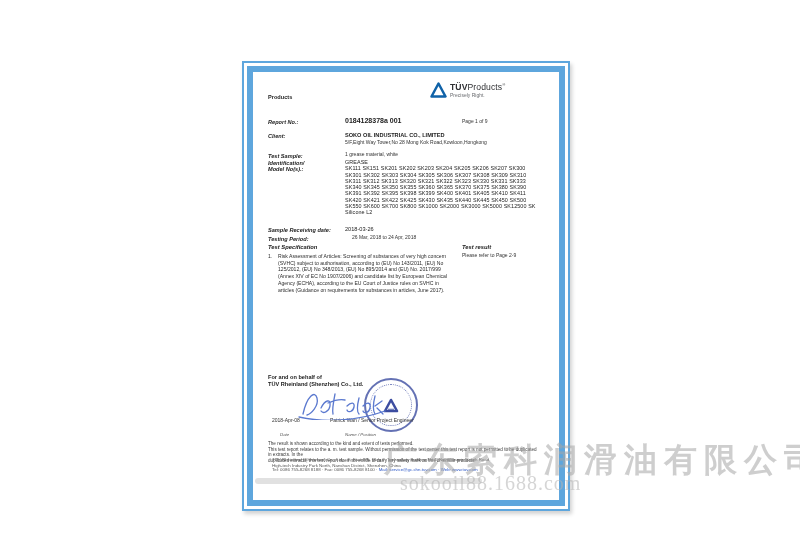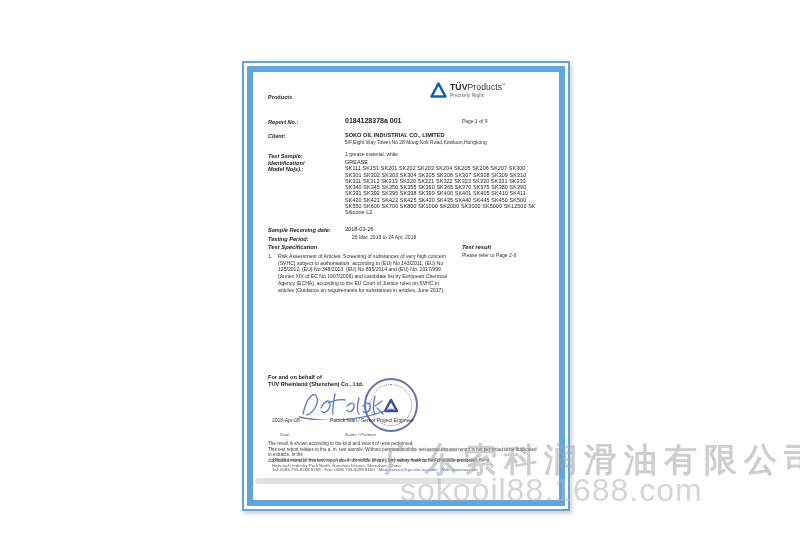--- a/index.html
+++ b/index.html
@@ -29,22 +29,22 @@
   .logo-text{font-size:8.6px;color:#2f3033;letter-spacing:.1px;}
   .logo-tag{font-size:5px;color:#6a6c70;}
   
   .stamp{width:50px;height:50px;border:2px solid rgba(44,62,153,.8);border-radius:50%;
          position:absolute;opacity:.92;}
   .stamp-ring{position:absolute;inset:4px;border:1.4px dotted rgba(44,62,153,.75);border-radius:50%;}
   .stamp-core{position:absolute;inset:13px;display:flex;align-items:center;justify-content:center;}
   
   .wm-cn{position:absolute;left:384px;top:438px;font-size:33px;letter-spacing:7px;
          color:rgba(165,165,165,.55);white-space:nowrap;z-index:30;font-weight:bold;}
-  .wm-url{position:absolute;left:400px;top:472px;font-size:32px;letter-spacing:1px;
-          color:rgba(178,178,178,.55);white-space:nowrap;z-index:30;}
+  .wm-url{position:absolute;left:400px;top:472px;font-size:20px;letter-spacing:1px;
+          color:rgba(178,178,178,.55);white-space:nowrap;z-index:30;font-family:Liberation Serif, serif;}
   .shadow-bar{position:absolute;left:2px;top:406px;width:227px;height:6px;
               background:#d9d9d9;border-radius:3px;opacity:.8;}
 </style>
 </head>
 <body>
 
 <div class="wm-cn">广东索科润滑油有限公司</div>
 <div class="wm-url">sokooil88.1688.com</div>
 
 <div class="frame">

